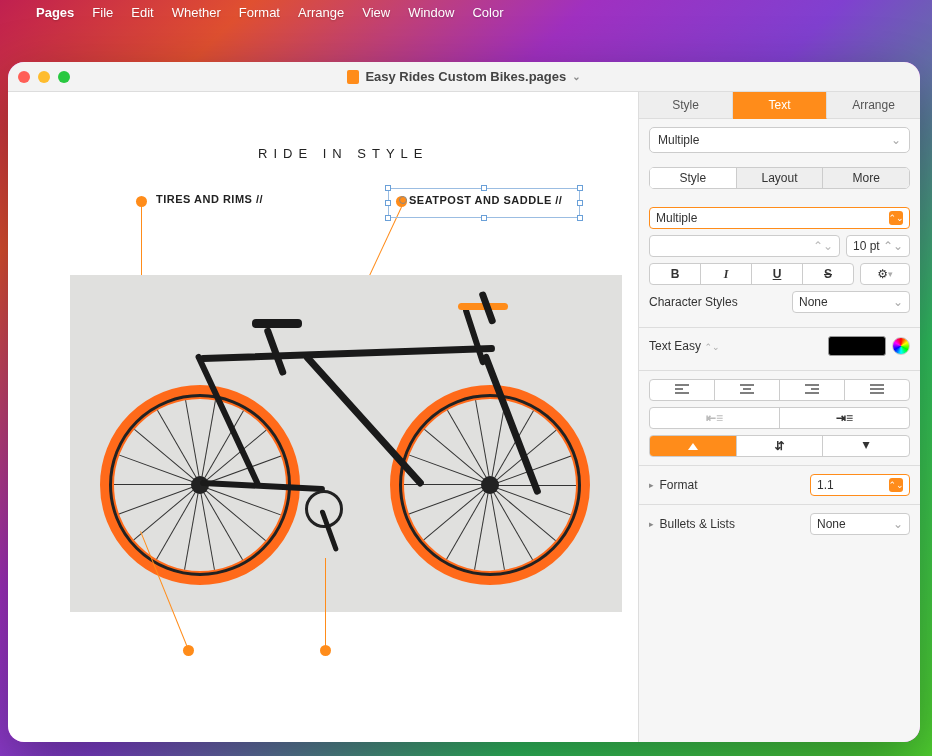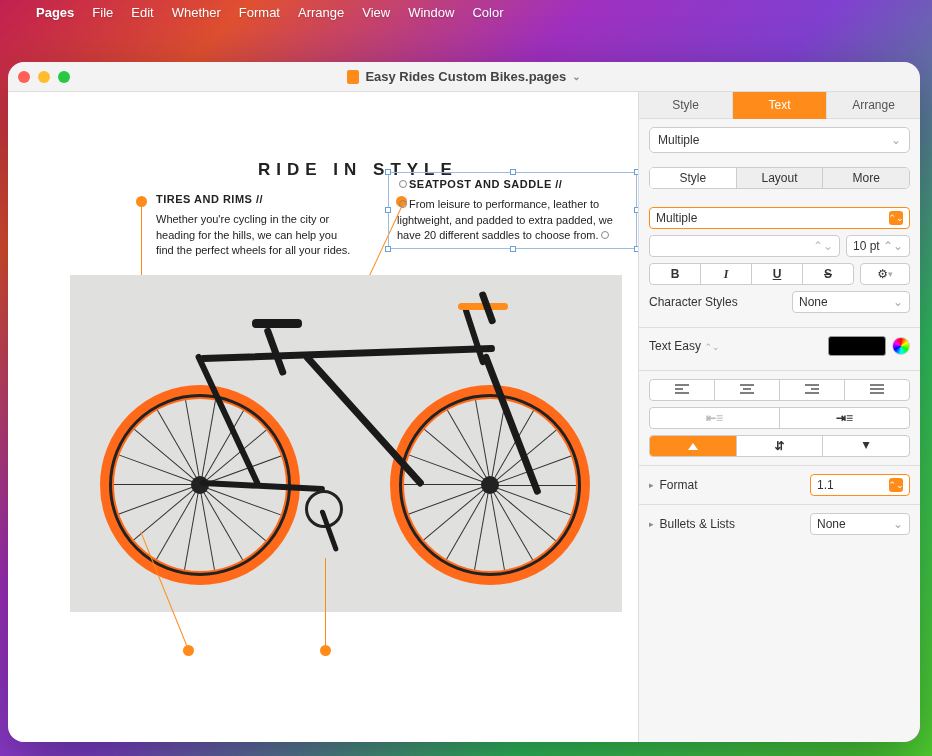--- a/index.html
+++ b/index.html
@@ -37,21 +37,21 @@
 .btnbar > div { flex:1; display:flex; align-items:center; justify-content:center; border-right:1px solid #ccc; font-size:12px; font-weight:700; }
 .btnbar > div:last-child { border-right:none; }
 .btnbar .orange { background:#ff8c1a; color:#fff; }
 .arrow-up { width:0; height:0; border-left:5px solid transparent; border-right:5px solid transparent; border-bottom:7px solid #fff; }
 .arrow-ud { font-size:12px; }
 .color-well { width:58px; height:20px; background:#000; border:1px solid #999; border-radius:3px; }
 .wheel { width:18px; height:18px; border-radius:50%; background:conic-gradient(red,yellow,lime,cyan,blue,magenta,red); border:1px solid #ccc; }
 .disclose { display:flex; align-items:center; gap:6px; font-size:12px; color:#333; padding:8px 10px; }
 .disclose .tri { font-size:9px; color:#888; }
 
-.page-title { position:absolute; top:68px; left:250px; font-size:17px; letter-spacing:6px; font-weight:700; color:#222; }
+.page-title { position:absolute; top:54px; left:250px; font-size:13px; letter-spacing:6px; font-weight:400; color:#222; }
 .callout { position:absolute; font-family:"Courier New",monospace; font-size:11px; color:#222; line-height:1.4; }
 .callout .hd { font-weight:700; font-size:11px; letter-spacing:.5px; margin-bottom:5px; }
 .sel-box { border:1px solid #9bbde2; padding:4px 8px; position:relative; }
 .handle { position:absolute; width:6px; height:6px; background:#fff; border:1px solid #6aa0d8; }
 .photo { position:absolute; top:183px; left:62px; width:552px; height:337px; background:#e0e0de; }
 .wheel-o { position:absolute; width:200px; height:200px; border-radius:50%; border:14px solid #ff6a1a; }
 .wheel-o::after { content:""; position:absolute; inset:-5px; border:3px solid #222; border-radius:50%; }
 .hub { position:absolute; top:50%; left:50%; width:18px; height:18px; background:#222; border-radius:50%; transform:translate(-50%,-50%); }
 .spokes { position:absolute; inset:0; }
 .spoke { position:absolute; top:50%; left:50%; width:86px; height:1px; background:#333; transform-origin:0 0; }
@@ -94,36 +94,34 @@
 
   <div class="body">
 
     <div class="canvas">
       <div class="page-title">RIDE IN STYLE</div>
 
       <div class="marker" style="top:104px;left:128px"></div>
       <div class="marker-line" style="top:115px;left:133px;height:212px"></div>
       <div class="callout" style="top:100px;left:148px;width:200px">
         <div class="hd">TIRES AND RIMS //</div>
-        <div>Whether you're cycling in the city or heading for the hills, we can help you find the perfect wheels for all your rides.</div>
       </div>
 
       <div class="marker" style="top:104px;left:388px"></div>
       <div class="marker-line" style="top:115px;left:393px;height:125px;transform:rotate(25deg);transform-origin:top"></div>
-      <div class="callout sel-box" style="top:80px;left:380px;width:249px">
+      <div class="callout sel-box" style="top:96px;left:380px;width:192px">
         <div class="handle" style="top:-4px;left:-4px"></div>
           <div class="handle" style="top:-4px;right:-4px"></div>
         <div class="handle" style="bottom:-4px;left:-4px"></div>
           <div class="handle" style="bottom:-4px;right:-4px"></div>
         <div class="handle" style="top:-4px;left:50%;margin-left:-3px"></div>
           <div class="handle" style="bottom:-4px;left:50%;margin-left:-3px"></div>
         <div class="handle" style="top:50%;left:-4px;margin-top:-3px"></div>
           <div class="handle" style="top:50%;right:-4px;margin-top:-3px"></div>
         <div class="hd"><span class="ucirc"></span><span>SEATPOST AND SADDLE //</span></div>
-        <div><span class="ucirc"></span><span>From leisure to performance, leather to lightweight, and padded to extra padded, we have 20 different saddles to choose from.</span><span class="ucirc"></span></div>
       </div>
 
       <div class="photo">
 
         <div class="wheel-o" style="top:110px;left:30px">
           <div class="spokes">
             <div class="spoke" style="transform:rotate(0deg)"></div>
               <div class="spoke" style="transform:rotate(20deg)"></div>
             <div class="spoke" style="transform:rotate(40deg)"></div>
               <div class="spoke" style="transform:rotate(60deg)"></div>

